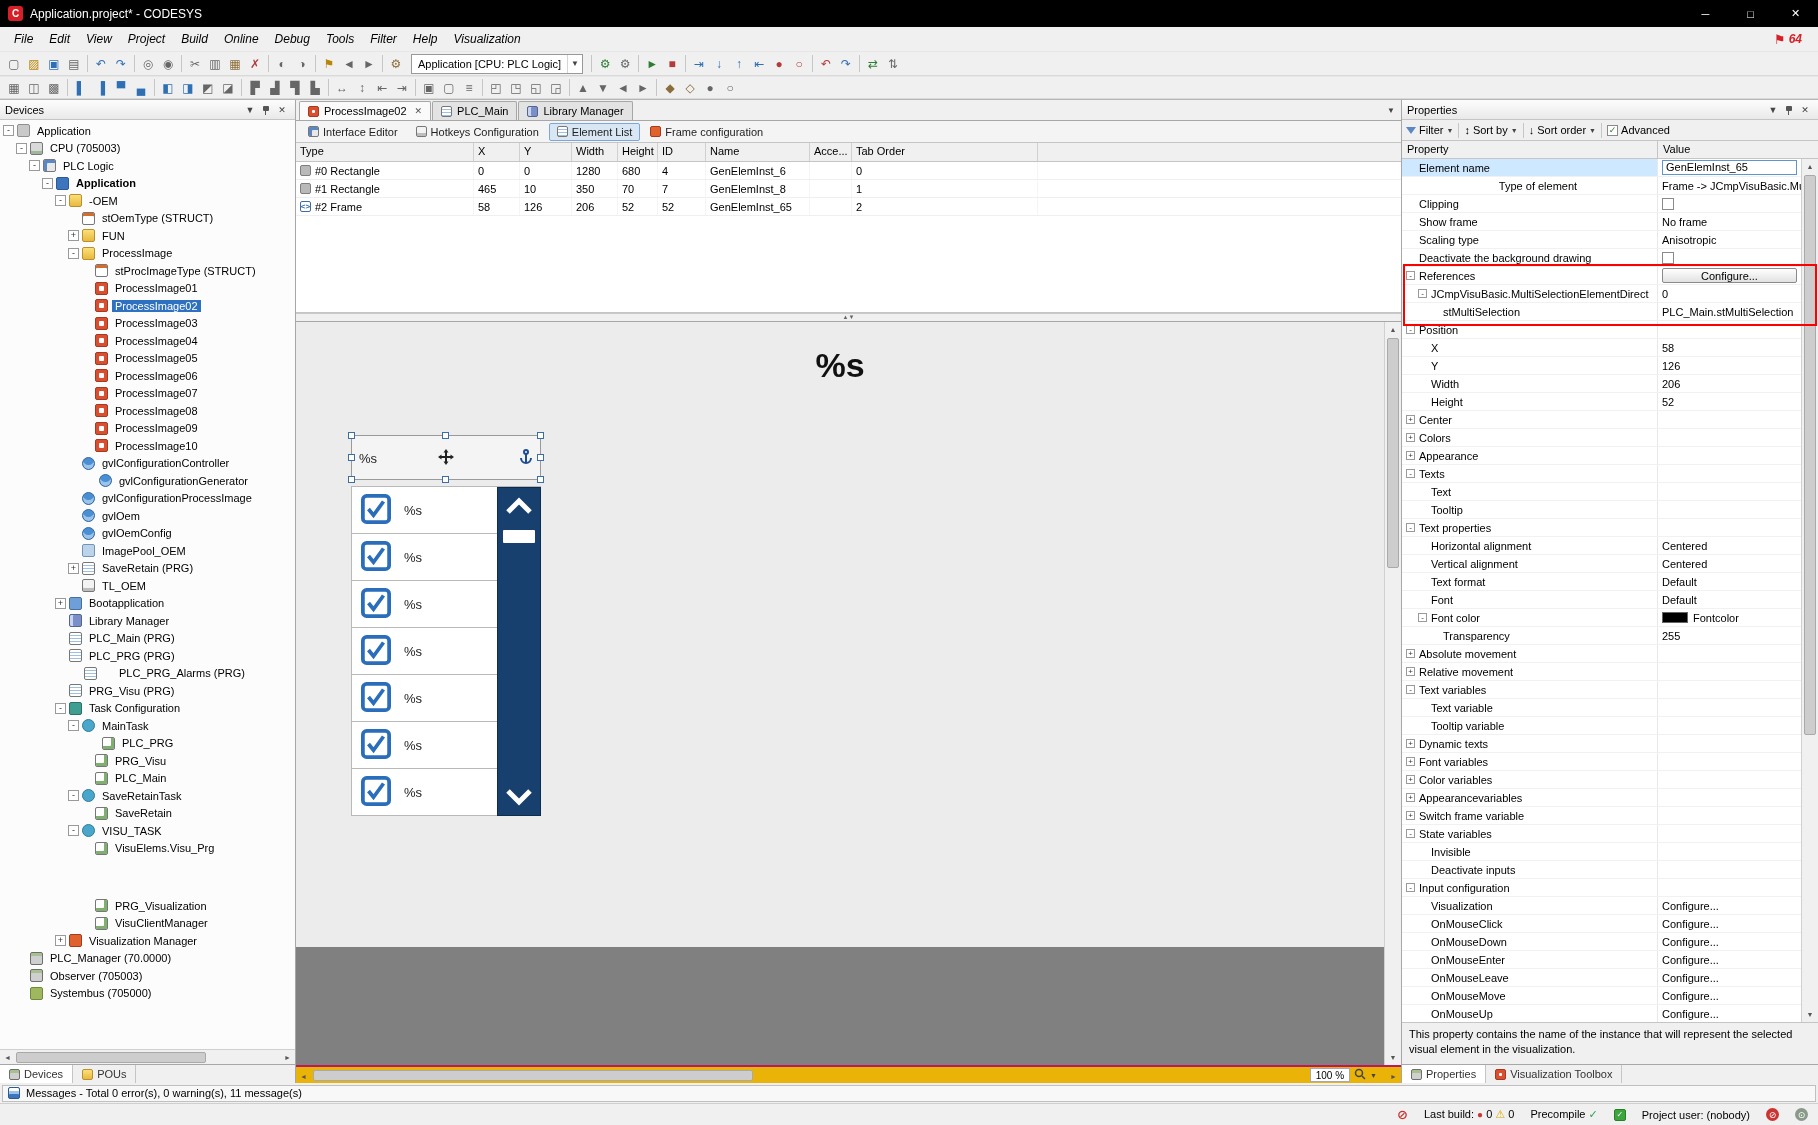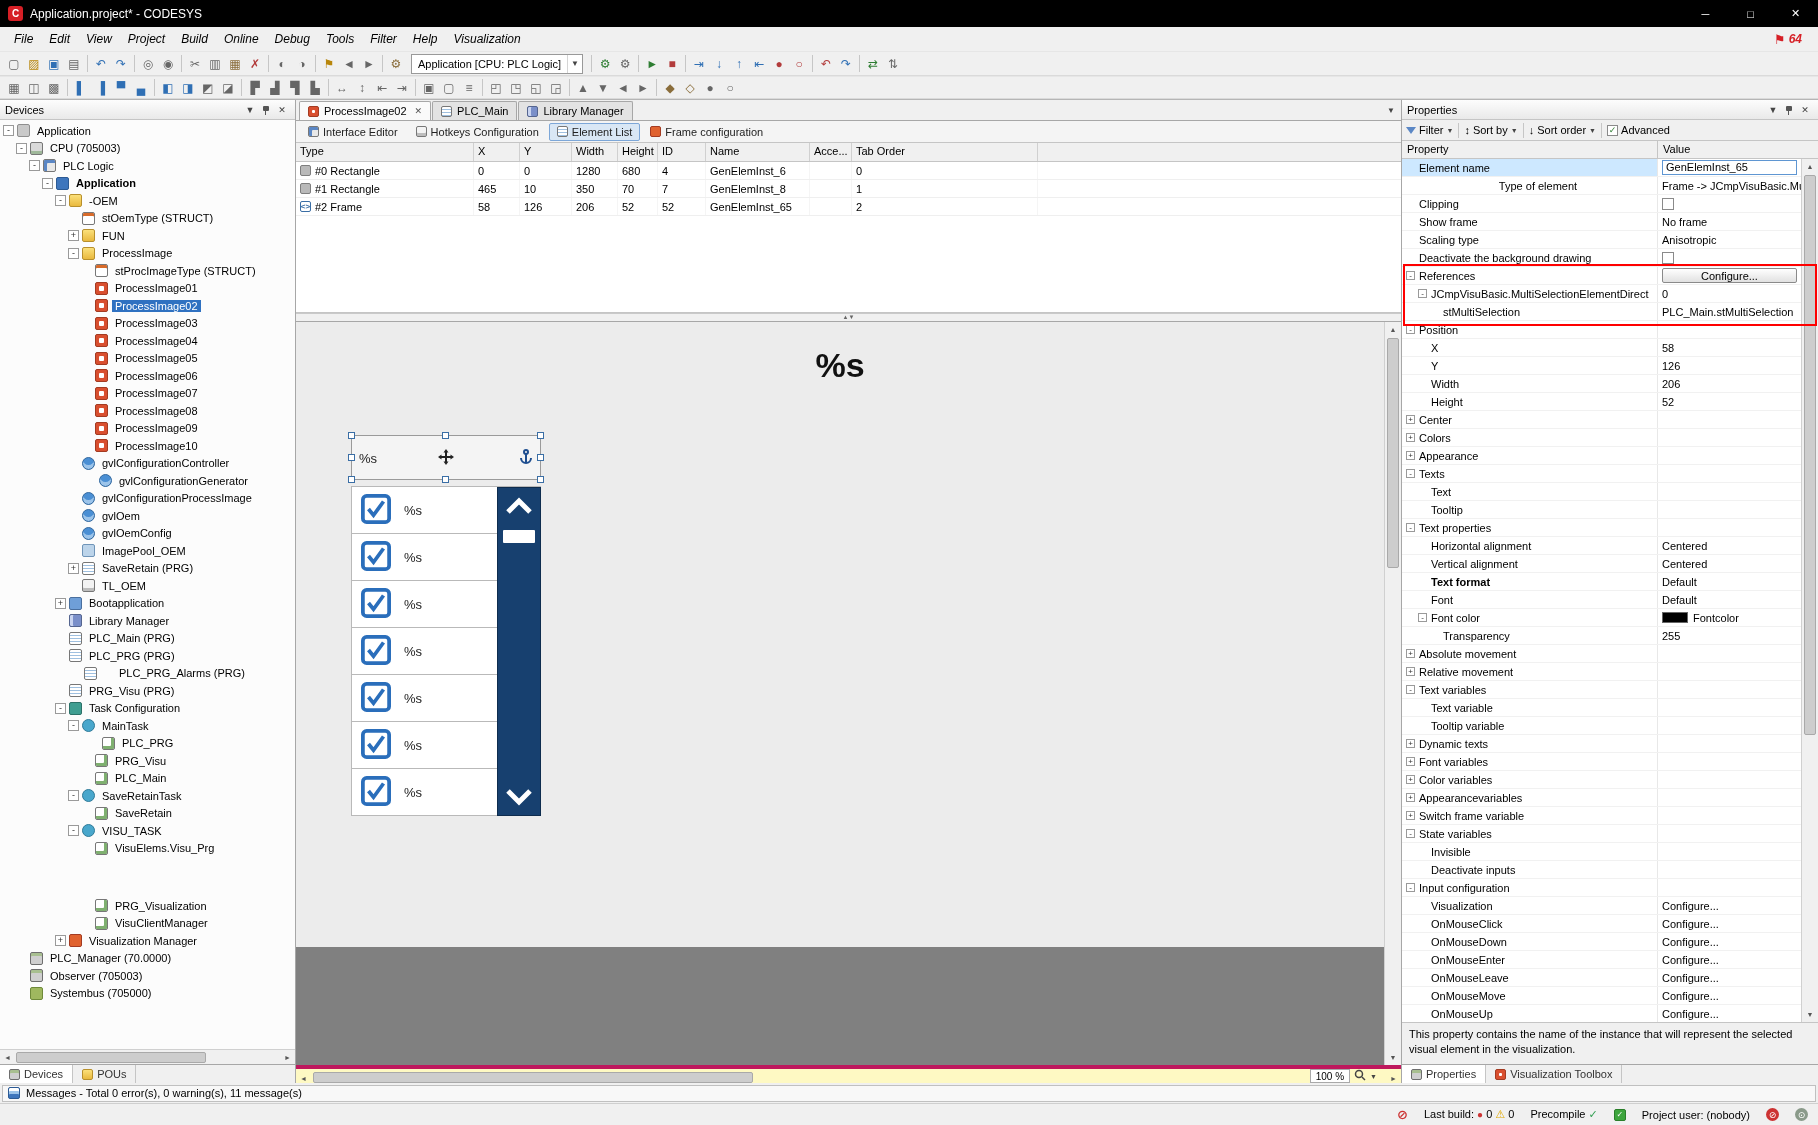--- a/index.html
+++ b/index.html
@@ -132,21 +132,21 @@
   .cl-label { font-size:13px; color:#222; }
   .mscroll { position:absolute; right:0; top:0; bottom:0; width:44px; background:#17406f; border:1px solid #0e2c4e; display:flex; flex-direction:column; }
   .ms-btn { height:38px; display:flex; align-items:center; justify-content:center; flex:none; }
   .ms-thumb { height:13px; background:#fff; margin:4px 5px; border-radius:1px; flex:none; }
   .ms-track { flex:1; }
 
   .vscroll { width:17px; background:#f0f0f0; border-left:1px solid #d0d0d0; position:relative; flex:none; }
   .vs-arrow { position:absolute; left:0; width:16px; height:15px; display:flex; align-items:center; justify-content:center; font-size:7px; color:#555; }
   .vs-thumb { position:absolute; left:2px; width:12px; background:#cdcdcd; border:1px solid #a9a9a9; border-radius:2px; }
 
-  .canvas-bottom { height:18px; display:flex; align-items:center; background:#fef9c3; border-top:4px solid #be185d; font-size:10px; flex:none; position:relative; }
+  .canvas-bottom { height:18px; display:flex; align-items:center; background:#eab308; border-top:2px solid #be185d; font-size:10px; flex:none; position:relative; }
   .cb-hthumb { position:absolute; left:17px; top:3px; width:440px; height:11px; background:#cdcdcd; border:1px solid #a9a9a9; border-radius:2px; }
   .zoom-wrap { margin-left:auto; display:flex; align-items:center; gap:4px; padding-right:24px; }
   .zoom-box { border:1px solid #a9a9a9; background:#fff; padding:0 5px; height:14px; line-height:13px; font-size:10px; }
   .zoom-caret { font-size:7px; color:#444; }
 
   
   .right-panel { width:417px; background:#f0f0f0; border-left:1px solid #a7a7a7; display:flex; flex-direction:column; flex:none; }
   .props-toolbar { height:21px; display:flex; align-items:center; font-size:11px; gap:3px; padding:0 4px; border-bottom:1px solid #c5c5c5; background:#f0f0f0; flex:none; }
   .pt-sep { width:1px; height:15px; background:#c6c6c6; margin:0 2px; }
   .funnel { width:0; height:0; border-left:5px solid transparent; border-right:5px solid transparent; border-top:7px solid #5b87c5; }
@@ -1102,21 +1102,21 @@
           <div class="pg-row">
             <div class="pg-label" style="padding-left: 16px;">
               <span class="pspacer"></span>
               <span>Vertical alignment</span>
             </div>
             <div class="pg-value">
               <span>Centered</span>
             </div>
           </div>
           <div class="pg-row">
-            <div class="pg-label" style="padding-left: 16px; font-weight: bold;">
+            <div class="pg-label" style="padding-left: 16px;">
               <span class="pspacer"></span>
               <span>Text format</span>
             </div>
             <div class="pg-value">
               <span>Default</span>
             </div>
           </div>
           <div class="pg-row">
             <div class="pg-label" style="padding-left: 16px;">
               <span class="pspacer"></span>

